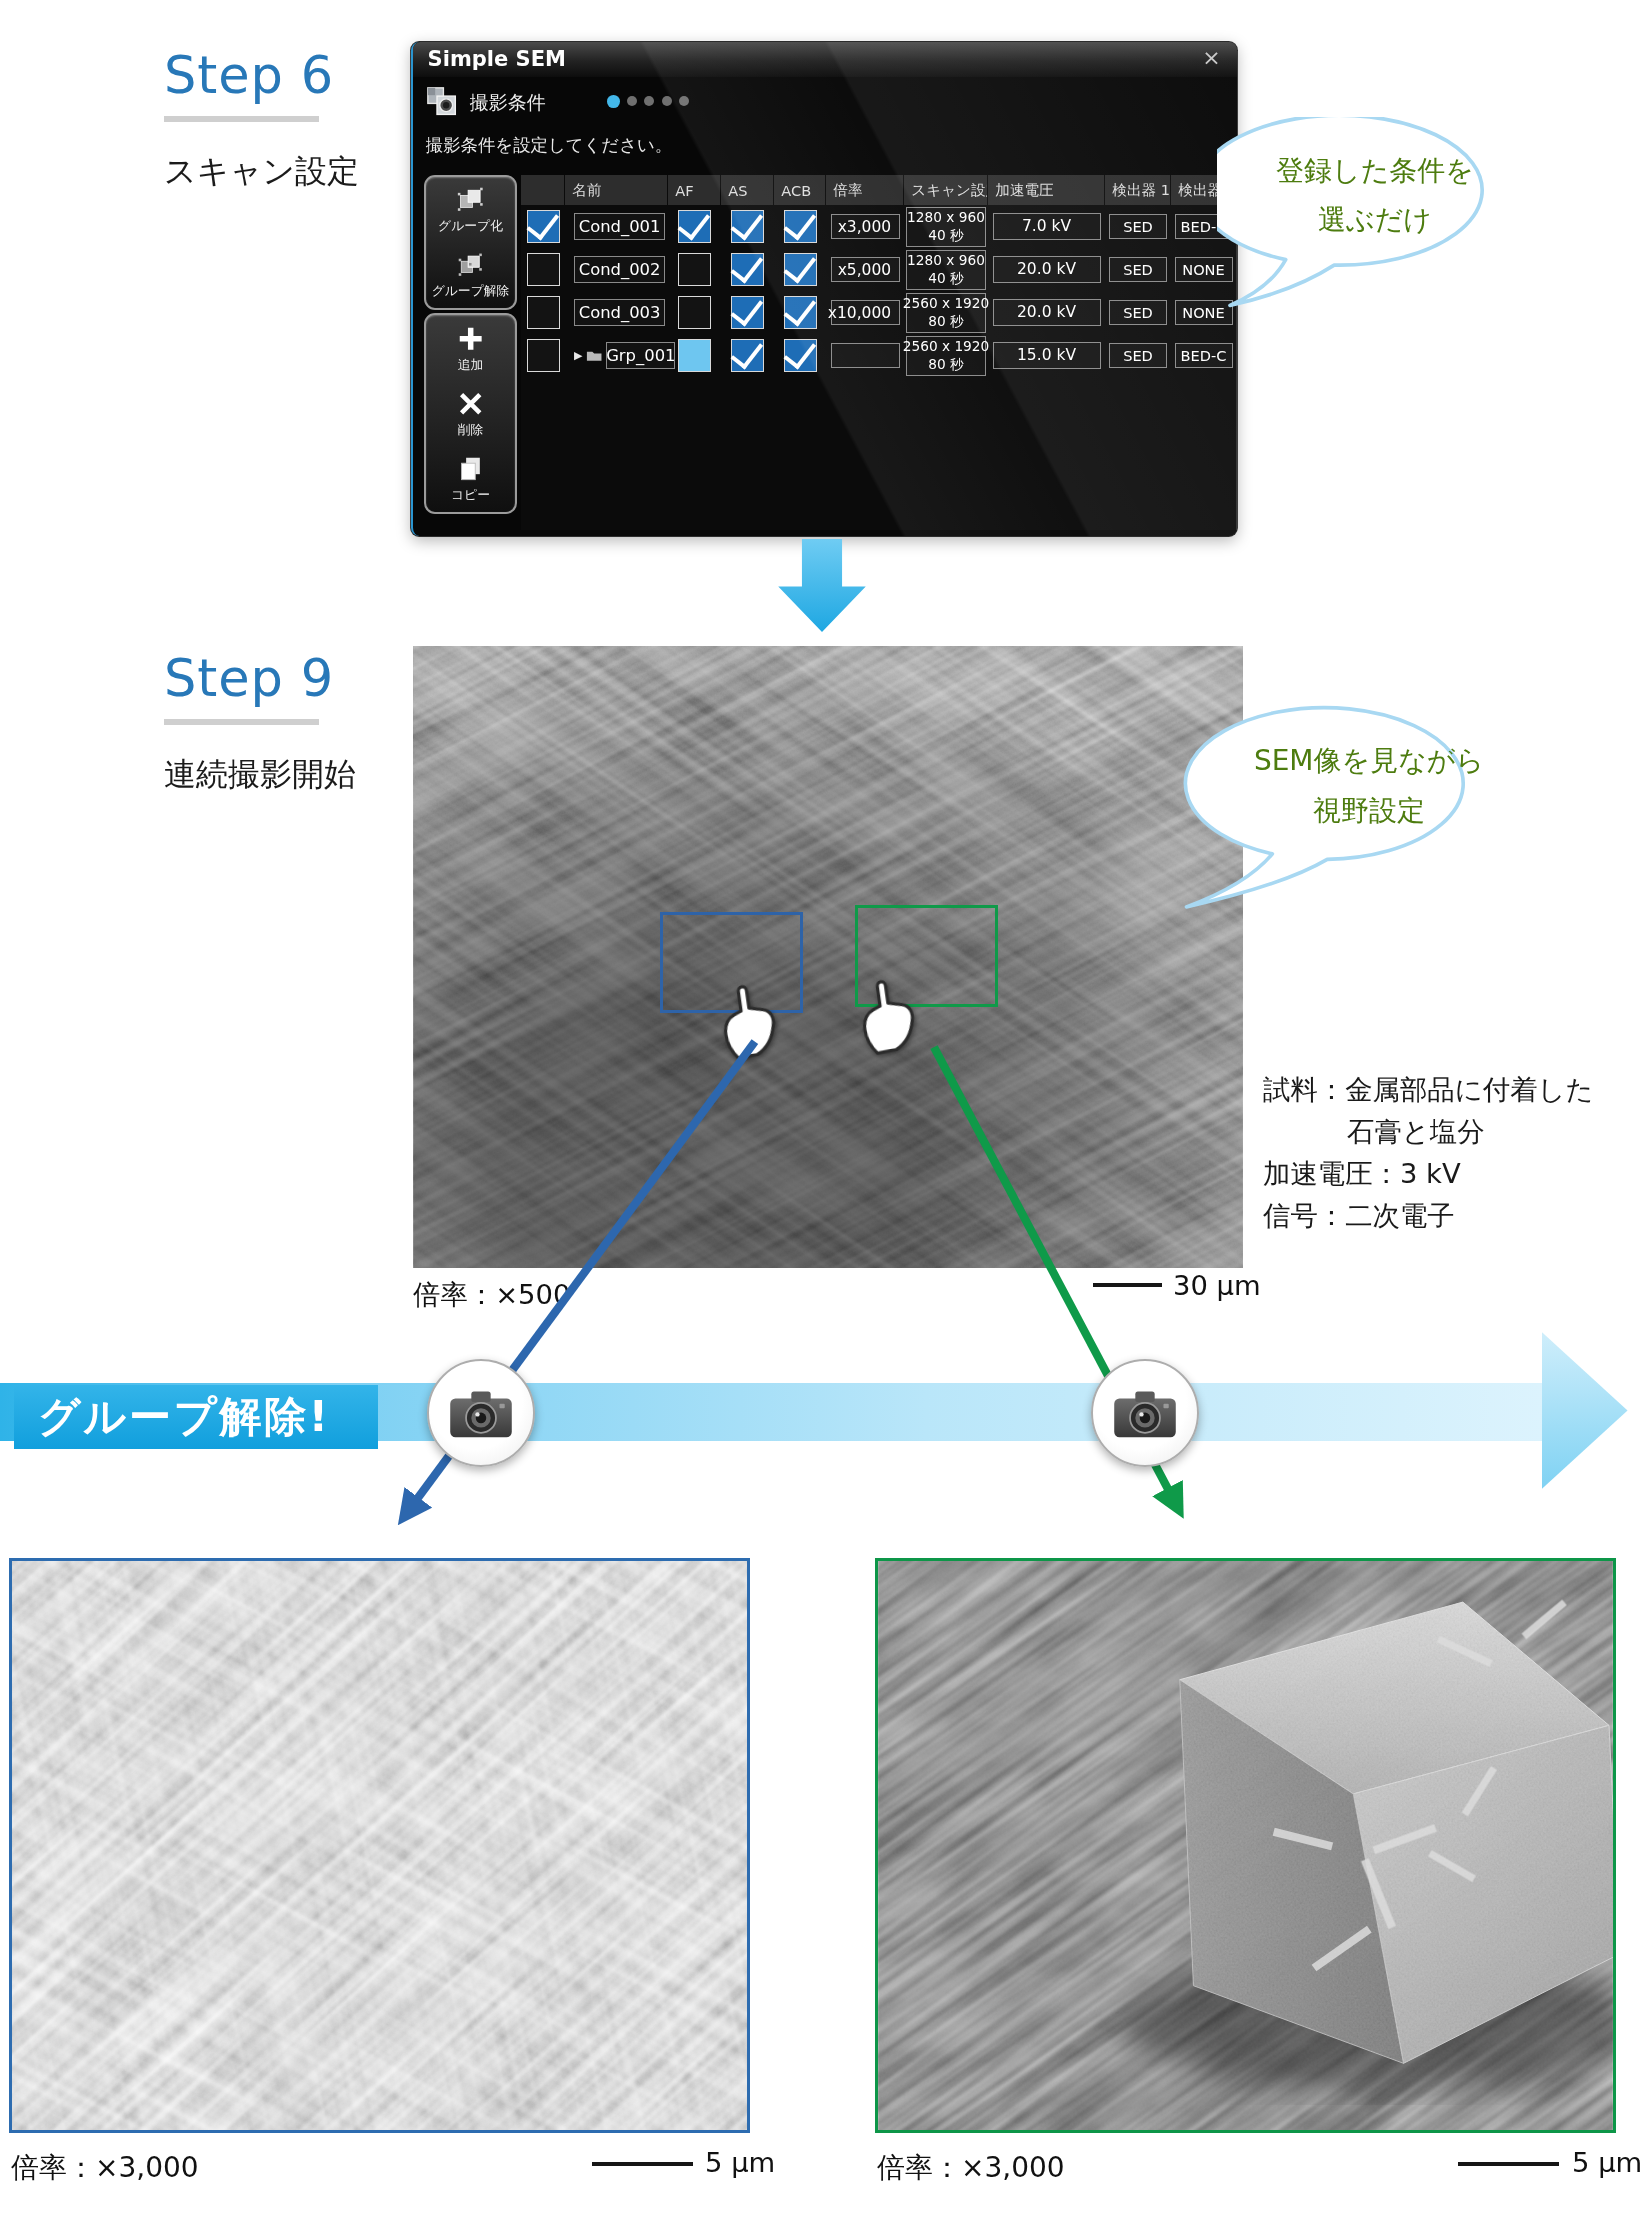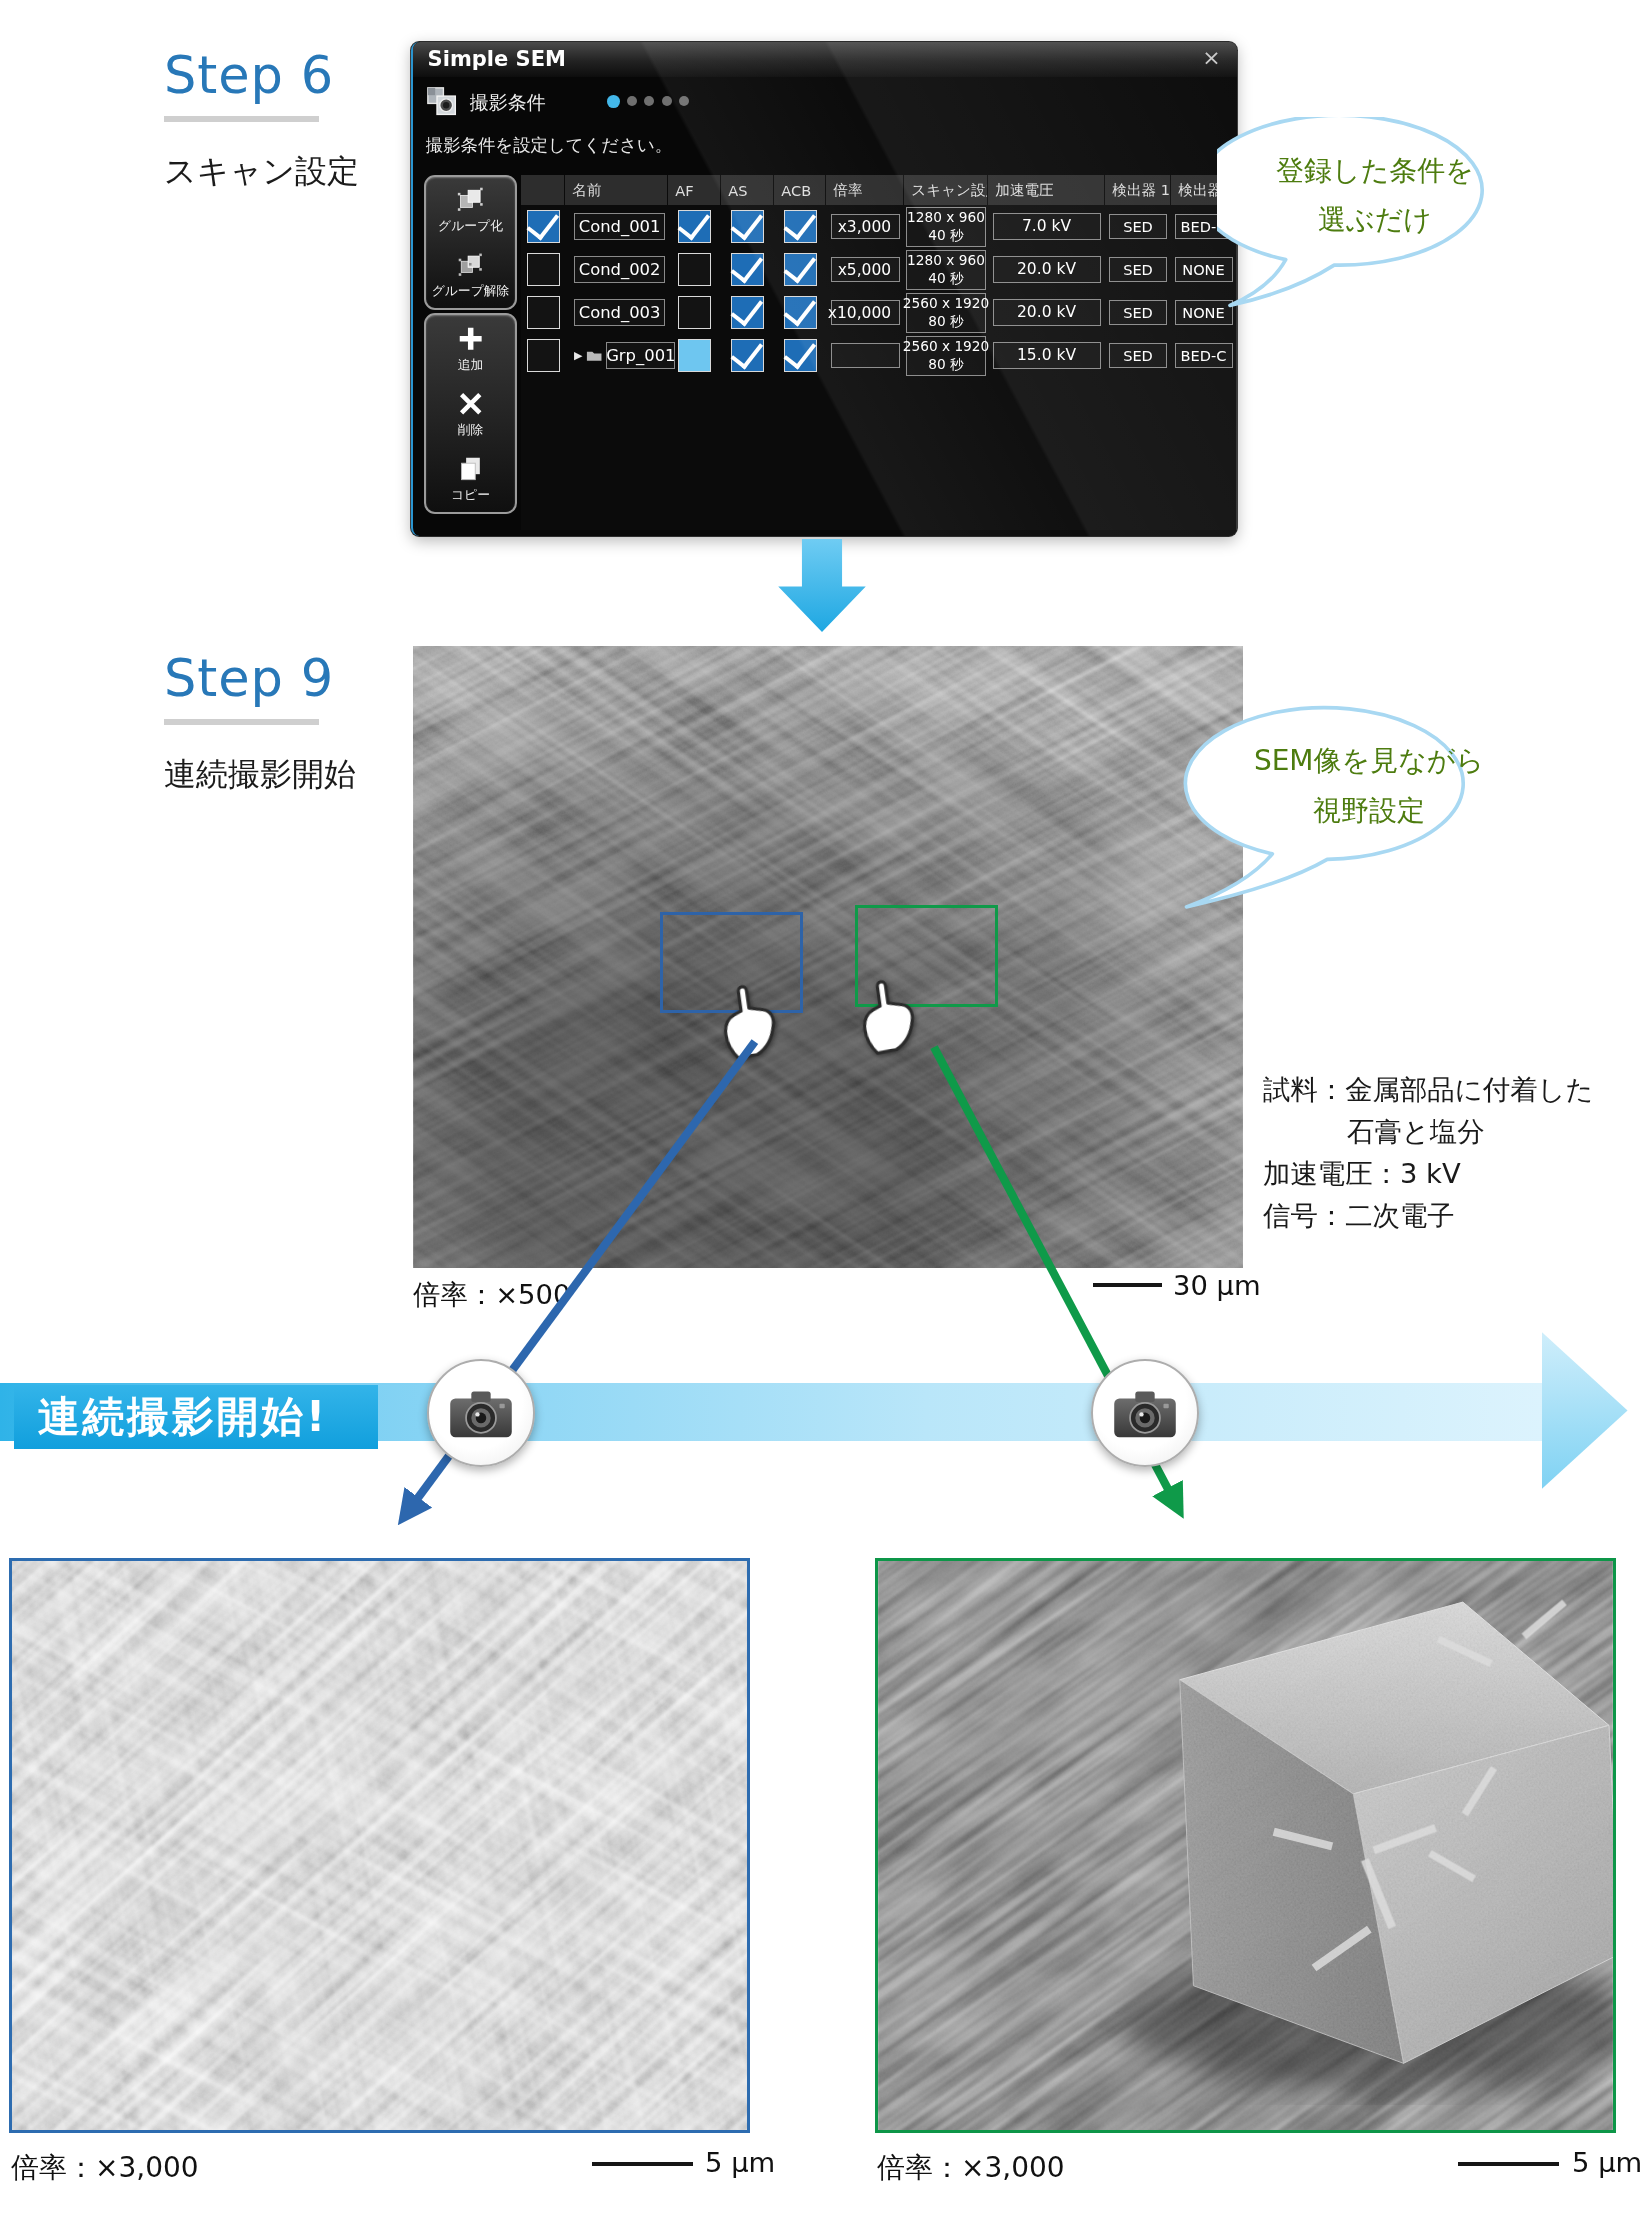--- a/index.html
+++ b/index.html
@@ -464,21 +464,21 @@
     <defs>
         <linearGradient id="gHead" x1="0" y1="0" x2="0" y2="1">
       <stop offset="0" stop-color="#cfeefb"></stop>
           <stop offset="1" stop-color="#7fd2f3"></stop>
         </linearGradient>
       </defs>
     <polygon points="0,0 94,86 0,172" fill="url(#gHead)"></polygon>
   </svg>
 </div>
 <div class="abs banner-label">
-  <span>連続撮影開始!</span>
+  <span>グループ解除!</span>
 </div>
 
 <svg class="abs lines" viewBox="0 0 1800 2446" width="1645" height="2235">
   <defs>
     <marker id="mB" viewBox="0 0 10 10" refX="7" refY="5" markerWidth="4.2" markerHeight="4.2" orient="auto">
         <path d="M0,0 L10,5 L0,10 Z" fill="#2d67ae"></path>
       </marker>
     <marker id="mG" viewBox="0 0 10 10" refX="7" refY="5" markerWidth="4.2" markerHeight="4.2" orient="auto">
         <path d="M0,0 L10,5 L0,10 Z" fill="#0f9a49"></path>
       </marker>

